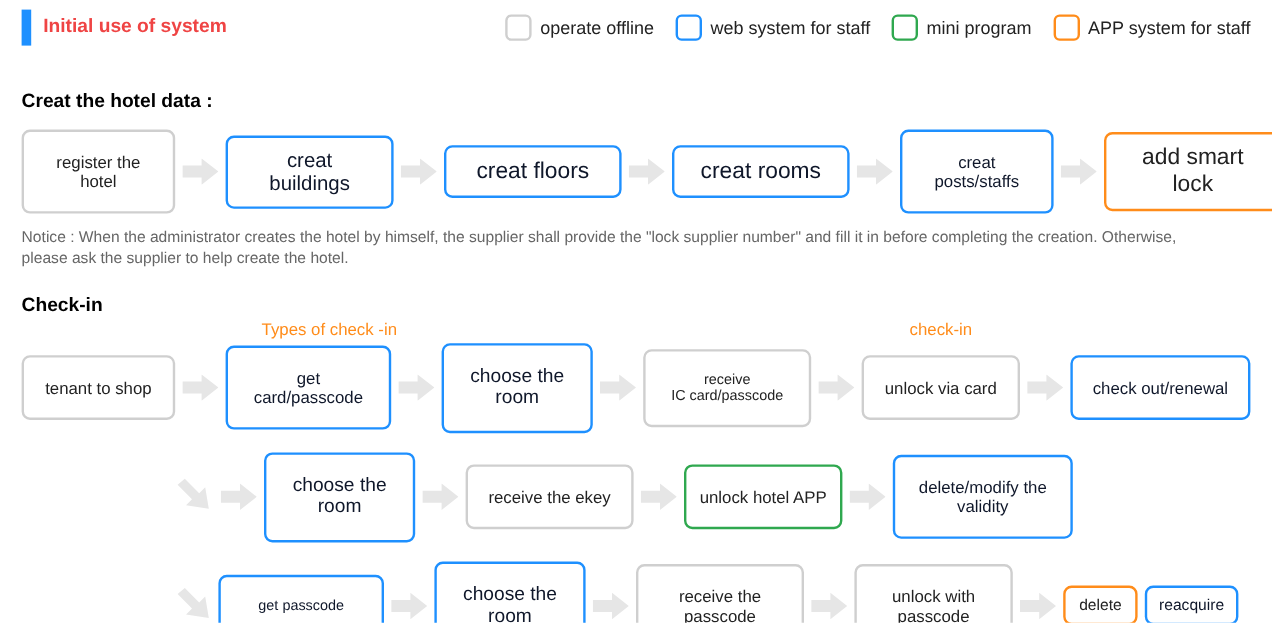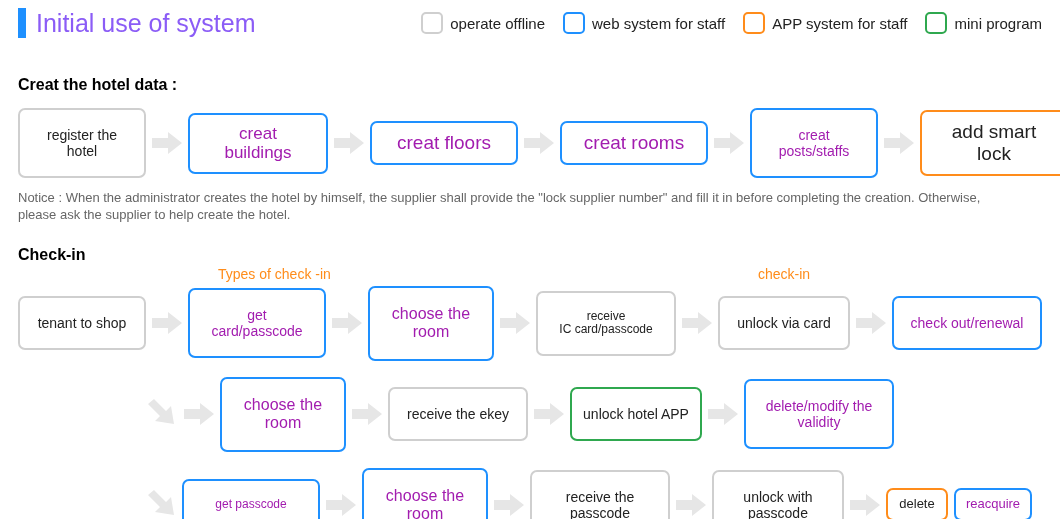--- a/index.html
+++ b/index.html
@@ -22,23 +22,23 @@
     align-items: center;
     gap: 10px;
     flex-shrink: 0;
   }
   .title-bar {
     width: 8px;
     height: 30px;
     background: #1e90ff;
   }
   .title {
-    font-size: 25px;
-    font-weight: normal;
-    color: #8b5cf6;
+    font-size: 16px;
+    font-weight: bold;
+    color: #ef4444;
   }
   .legend {
     display: flex;
     align-items: center;
     gap: 18px;
     margin-left: auto;
     font-size: 15px;
     color: #222;
   }
   .legend-item {
@@ -81,21 +81,21 @@
     font-size: 14px;
     line-height: 1.15;
     display: flex;
     align-items: center;
     justify-content: center;
     flex-direction: column;
   }
   .box-lg  { min-width: 140px; font-size: 17px; padding: 9px 14px; }
   .box-xl  { min-width: 148px; font-size: 19px; padding: 9px 16px; }
   .c-gray   { border-color: #cfcfcf; color:#222; }
-  .c-blue   { border-color: #1e90ff; color:#a21caf; }
+  .c-blue   { border-color: #1e90ff; color:#0f172a; }
   .c-orange { border-color: #ff8c1a; color:#222; }
   .c-green  { border-color: #2fa84f; color:#222; }
 
   .arrow {
     width: 34px;
     height: 22px;
     flex-shrink: 0;
     display: flex;
     align-items: center;
     justify-content: center;
@@ -146,26 +146,26 @@
   <div class="legend">
     <div class="legend-item">
       <div class="legend-swatch sw-offline"></div>
       <span>operate offline</span>
     </div>
     <div class="legend-item">
       <div class="legend-swatch sw-web"></div>
       <span>web system for staff</span>
     </div>
     <div class="legend-item">
+      <div class="legend-swatch sw-mini"></div>
+      <span>mini program</span>
+    </div>
+    <div class="legend-item">
       <div class="legend-swatch sw-app"></div>
       <span>APP system for staff</span>
-    </div>
-    <div class="legend-item">
-      <div class="legend-swatch sw-mini"></div>
-      <span>mini program</span>
     </div>
   </div>
 </div>
 
 <div class="section-heading">Creat the hotel data :</div>
 
 <div class="flow-row">
   <div class="box c-gray" style="min-width:128px">
       <span>register the<br>hotel</span>
     </div>

